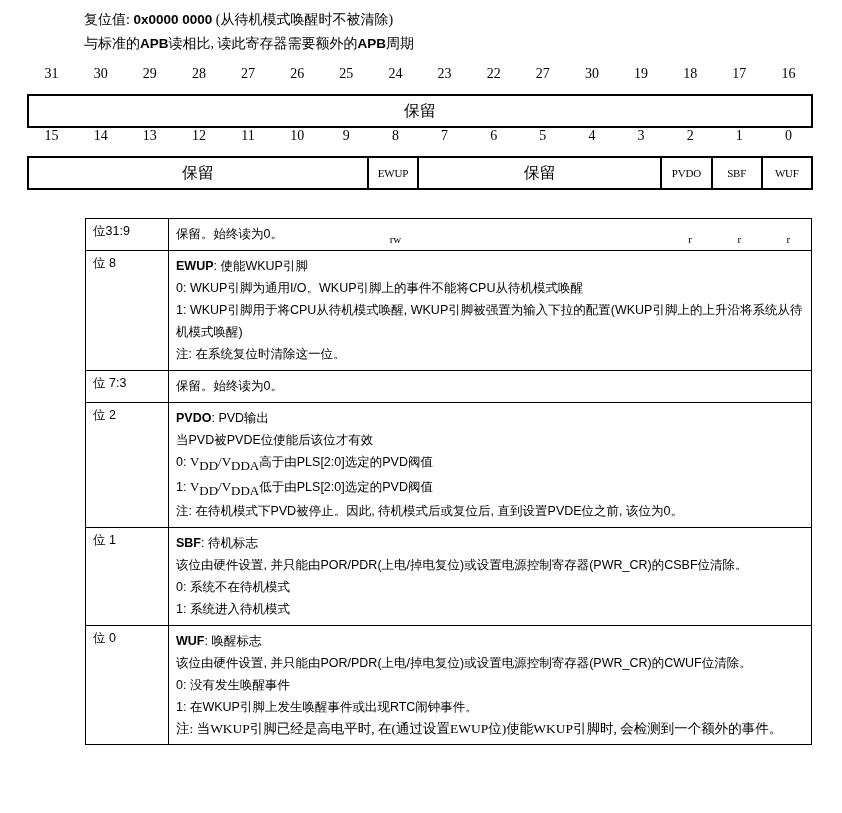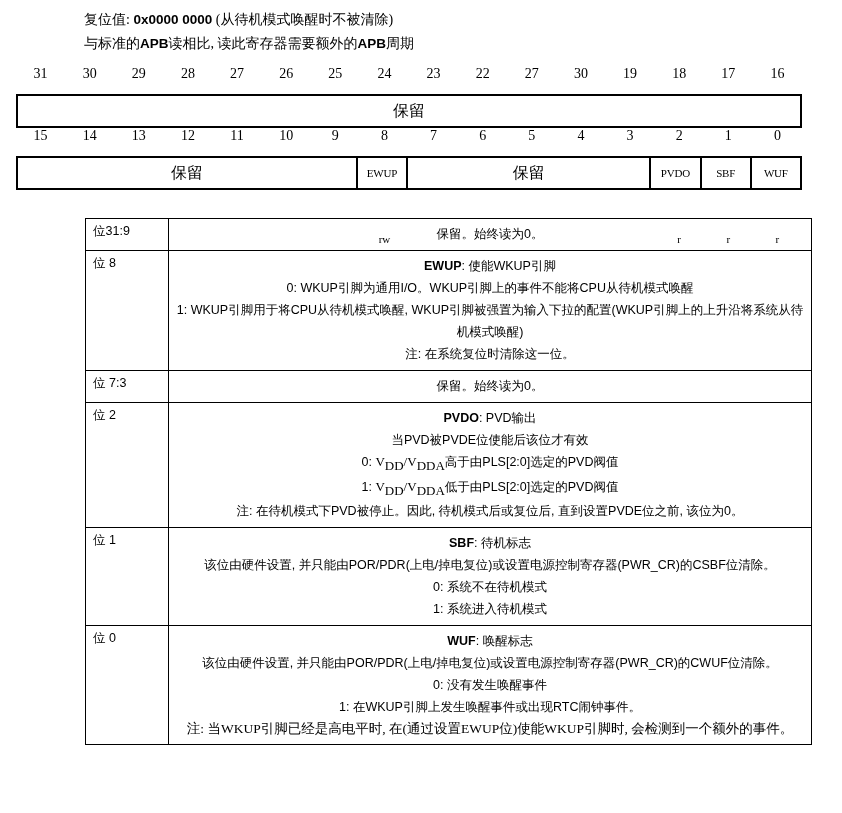--- a/index.html
+++ b/index.html
@@ -34,21 +34,21 @@
     font-weight: bold;
     font-size: 13.5px;
   }
   .header-line .lbl {
     font-family: "Liberation Serif", serif;
   }
 
   
   .bitblock {
     position: absolute;
-    left: 16px;
+    left: 27px;
     width: 758px;
   }
   #bitblock-hi { top: 64px; }
   #bitblock-lo { top: 126px; }
 
   .bitnums {
     display: flex;
     width: 786px;
     height: 20px;
   }
@@ -118,21 +118,20 @@
     margin-left: 28px;
   }
   #desc-table td.bits {
     width: 68px;
     font-family: "Liberation Sans", sans-serif;
     font-size: 12.5px;
     white-space: nowrap;
   }
   #desc-table td.body {
     font-size: 12.5px;
-    text-align: center;
   }
   .dline {
     font-family: "Liberation Serif", serif;
     font-size: 13.5px;
     line-height: 21px;
   }
   .dline b, .dline .sans {
     font-family: "Liberation Sans", sans-serif;
     font-size: 12.5px;
   }

